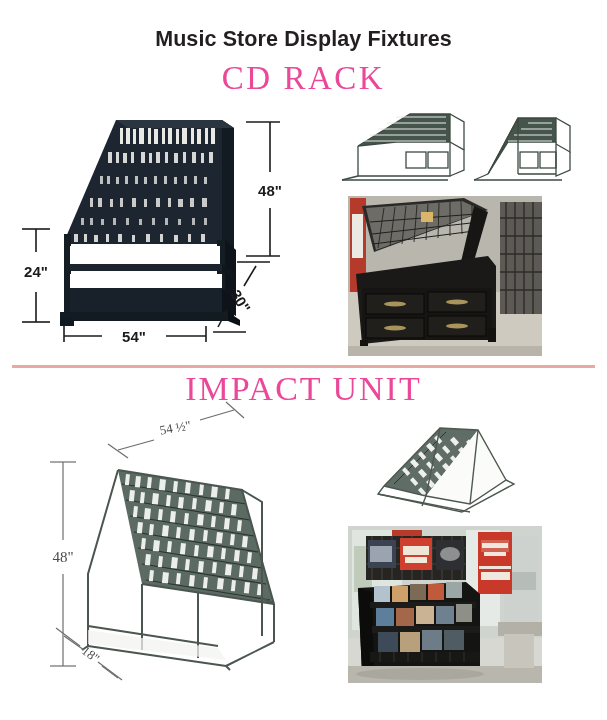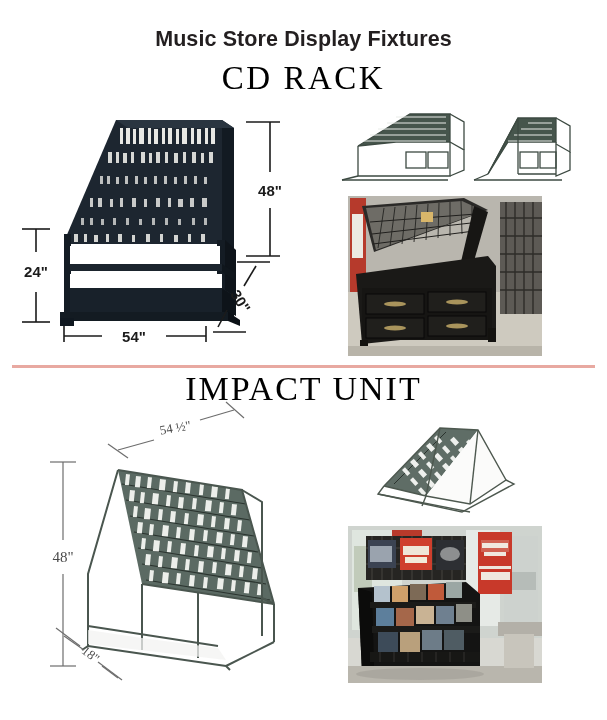--- a/index.html
+++ b/index.html
@@ -12,21 +12,21 @@
 
   
   .main-title{
     position:absolute;left:0;top:27px;width:607px;text-align:center;
     font-family:"Liberation Sans",sans-serif;font-weight:bold;font-size:21.5px;
     letter-spacing:.1px;color:#231f20;white-space:nowrap;
   }
   .section-title{
     position:absolute;width:607px;text-align:center;
     font-family:"Liberation Serif",serif;font-weight:normal;
-    color:#000000;white-space:nowrap;
+    color:#ec4899;white-space:nowrap;
   }
   #cd-rack-title{left:0;top:60px;font-size:33px;letter-spacing:2.5px;}
   #impact-title{left:0;top:370px;font-size:34px;letter-spacing:2px;}
 
   
   .divider{
     position:absolute;left:12px;top:365px;width:583px;height:3px;
     background:#e8a9a1;
   }
 

